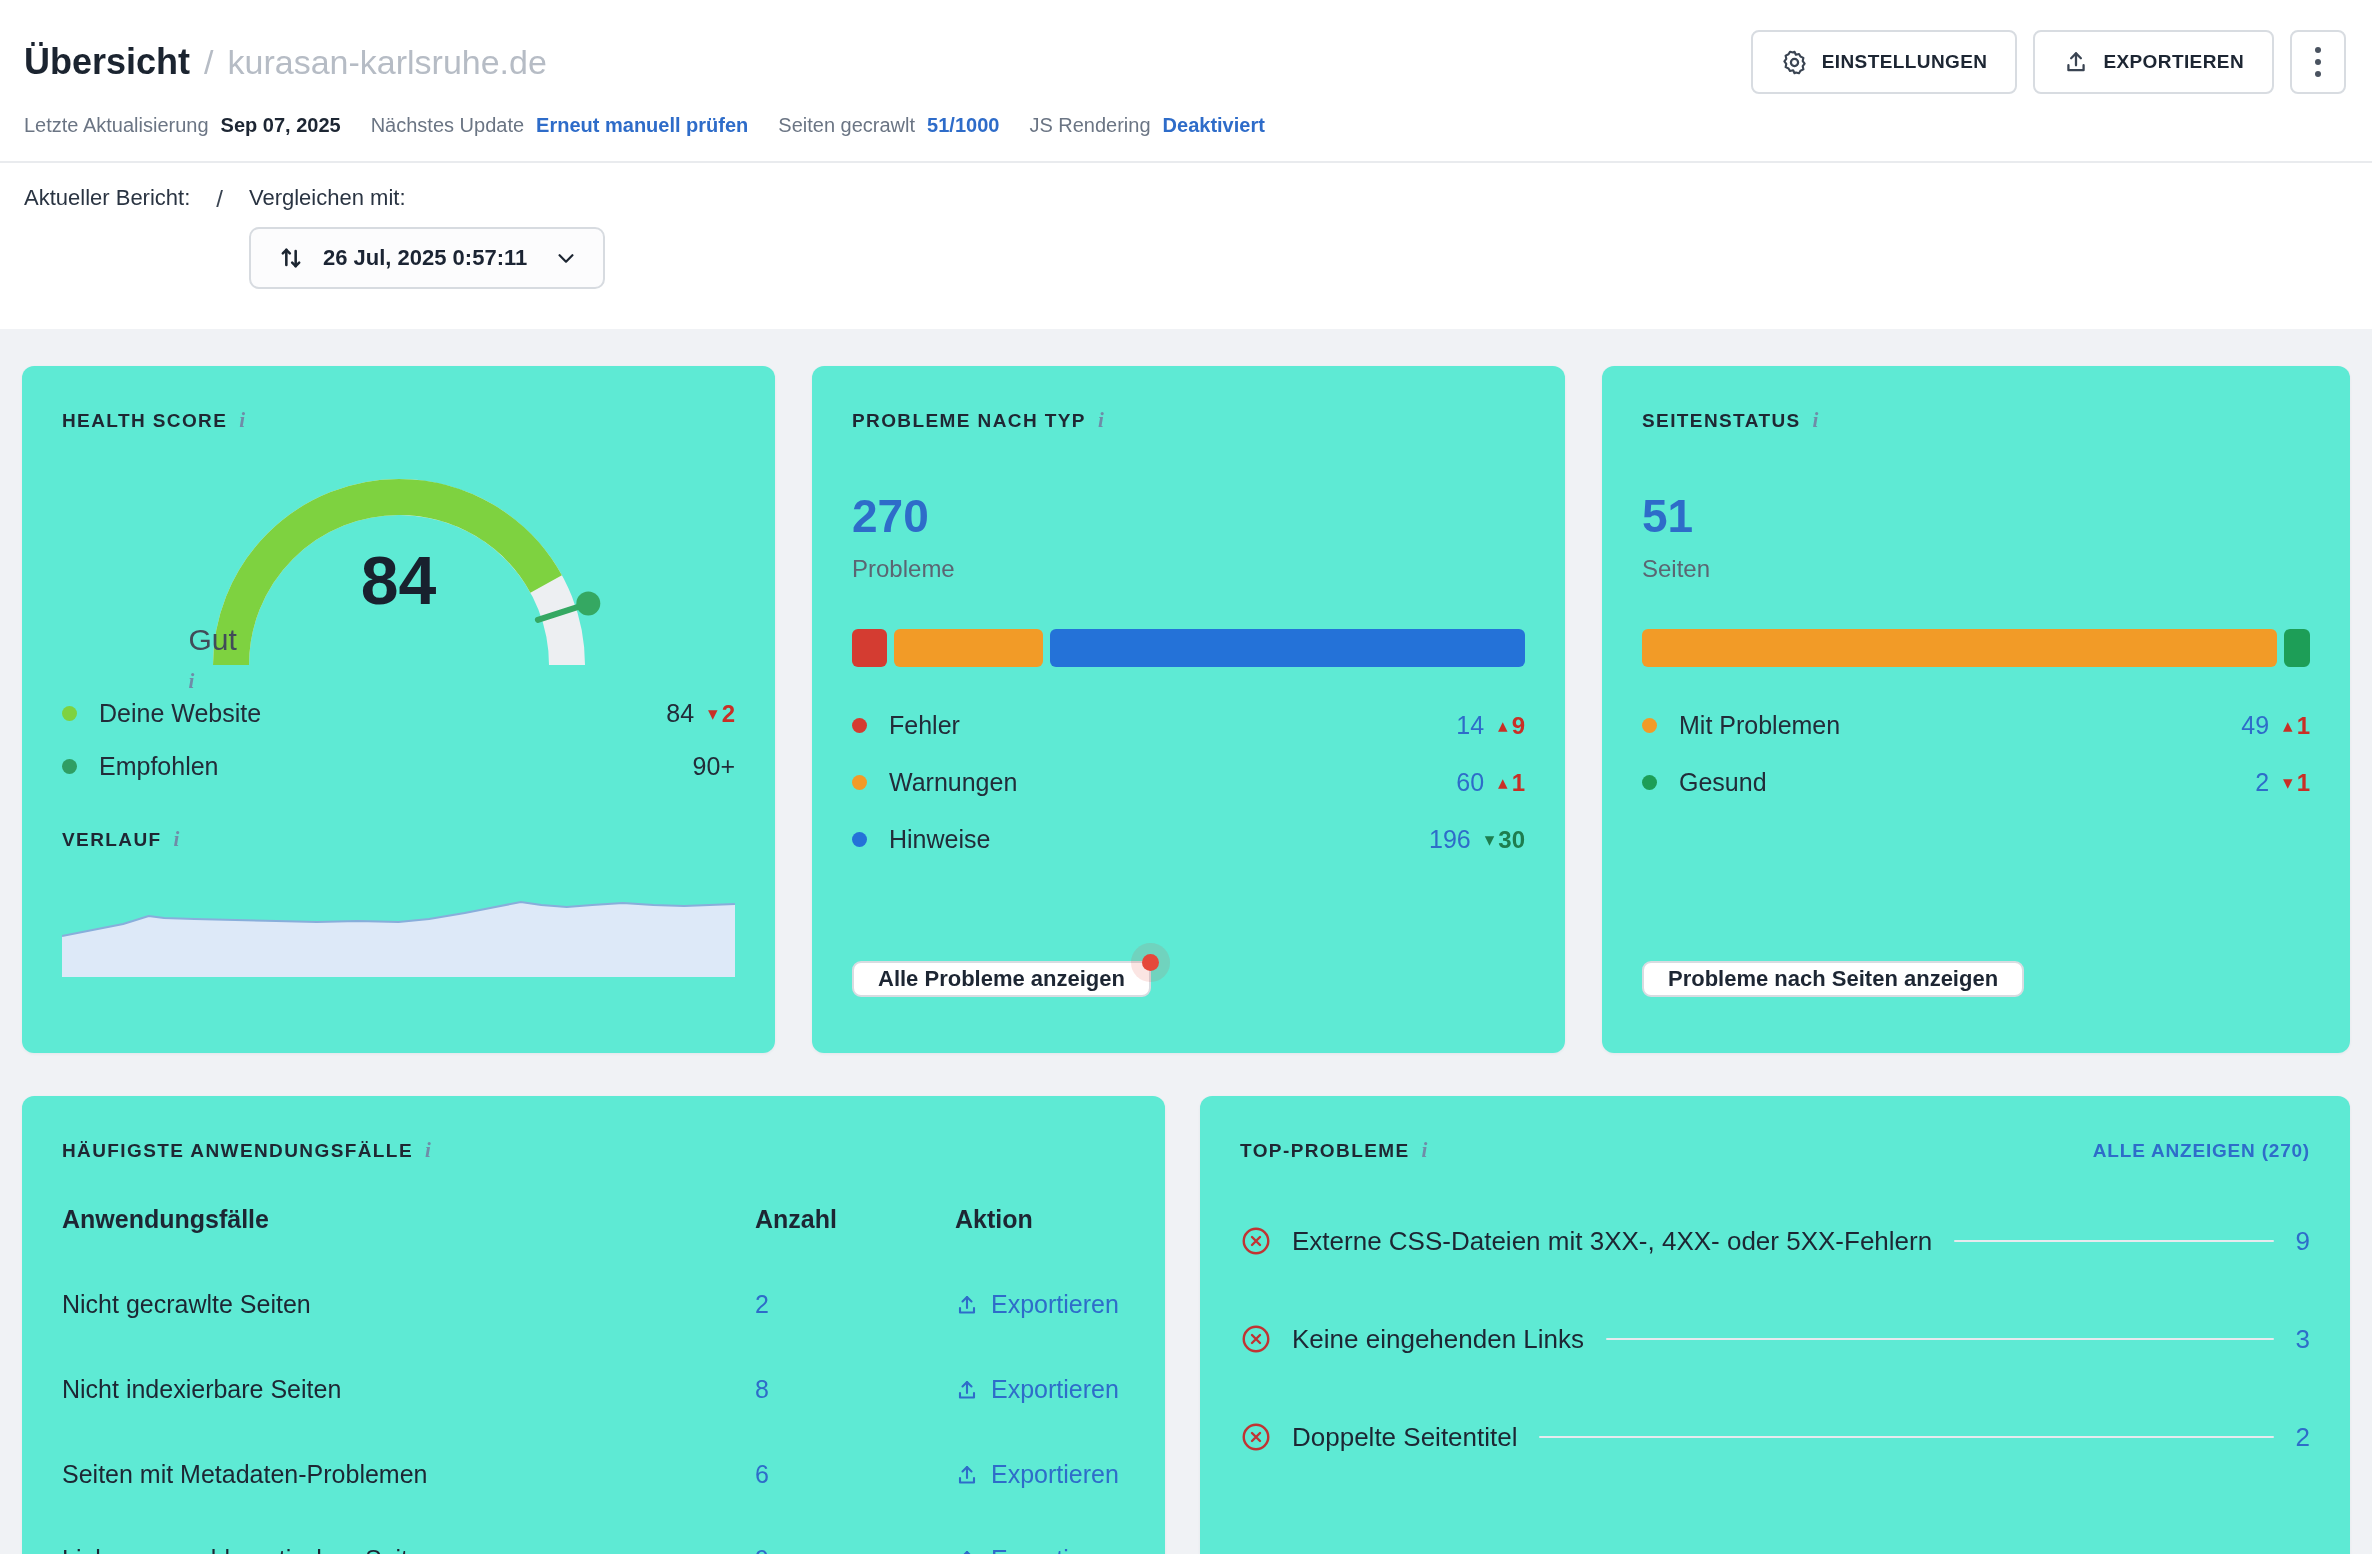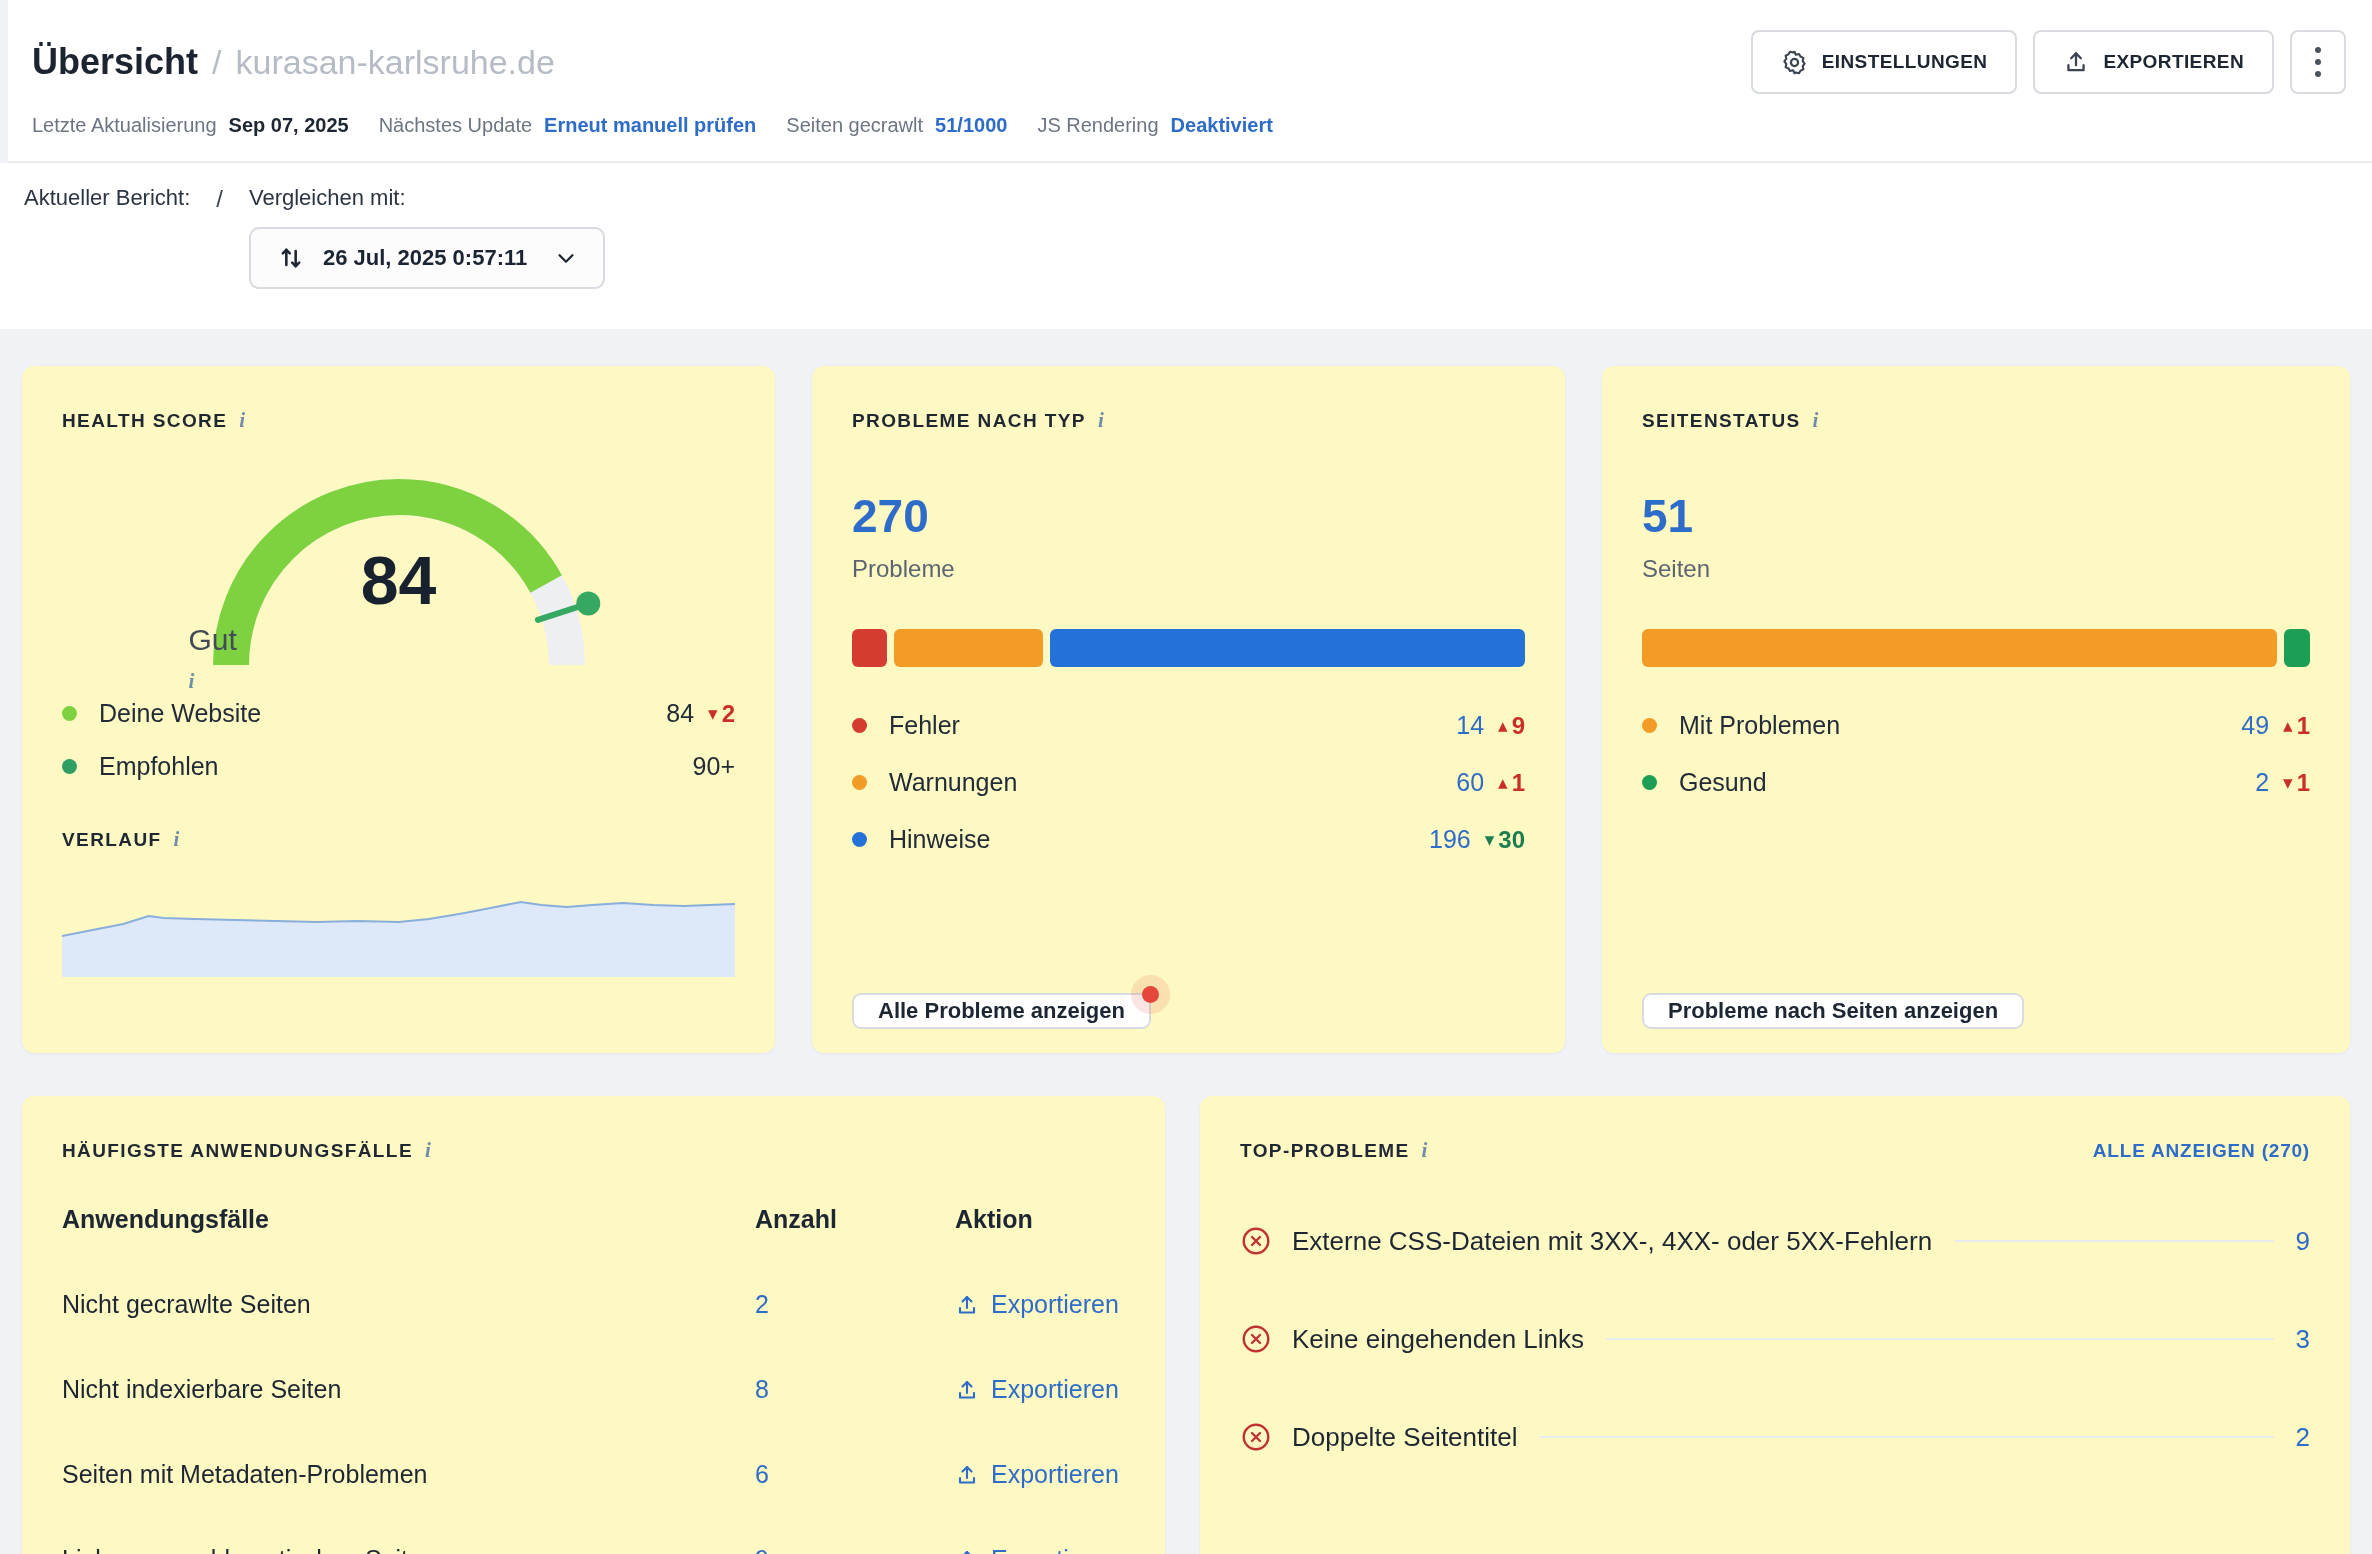--- a/index.html
+++ b/index.html
@@ -1,21 +1,21 @@
 <!DOCTYPE html>
 <html style="--accent-blue: #2a70d8; --link-blue: #2e6cc9; --error-red: #d43c31; --warning-orange: #f29b27; --notice-blue: #2472d8; --success-green: #1d9e57; --gauge-green: #7ed240; --threshold-green: #35a862; --delta-red: #c92f26; --delta-green: #1e7d4f;"><head>
 <meta charset="utf-8">
 <style>
   * { margin:0; padding:0; box-sizing:border-box; }
   html,body { background:#e9ebee; }
   body { font-family:"Liberation Sans","DejaVu Sans",sans-serif; color:#1d2633; }
   .page { width:2372px; height:1554px; background:#f0f2f5; overflow:hidden; position:relative; }
 
   
-  .header-area { background:#fff;margin-left:8px; }
+  .header-area { background:#fff; }
   .title-row { display:flex; align-items:center; justify-content:space-between; padding:30px 26px 0 24px; }
   .title-group { display:flex; align-items:baseline; gap:14px; }
   .page-title { font-size:36px; font-weight:700; color:#1b2430; }
   .title-sep, .project-domain { font-size:34px; font-weight:400; color:#b6bcc5; }
   .actions { display:flex; align-items:center; gap:16px; }
   .btn { display:flex; align-items:center; gap:14px; height:64px; padding:0 28px; border-radius:8px;
          font-size:19px; font-weight:700; letter-spacing:.4px; cursor:pointer; border:2px solid transparent; }
   .btn-primary { background:var(--accent-blue,#2a70d8); color:#fff; }
   .btn-outline { background:#fff; border-color:#d8dce1; color:#1d2633; }
   .btn-kebab { width:56px; justify-content:center; padding:0; }
@@ -32,21 +32,21 @@
   .report-group .report-label { font-size:22px; color:#2a3442; margin-bottom:16px; }
   .date-btn { display:flex; align-items:center; gap:18px; height:62px; padding:0 26px; background:#fcfcfd;
               border:2px solid #d7dbe0; border-radius:10px; font-size:22px; font-weight:700; color:#1b2433; cursor:pointer; }
   .report-slash { font-size:24px; color:#3a4452; padding-bottom:16px; }
 
   
   .content { padding:37px 22px 0; }
   .grid { display:grid; }
   .row1 { grid-template-columns:753px 753px 748px; gap:37px; }
   .row2 { grid-template-columns:1143px 1150px; gap:35px; margin-top:43px; }
-  .card { background:#fef9c3; border-radius:12px; box-shadow:0 1px 3px rgba(23,43,77,.06); padding:42px 40px 24px;
+  .card { background:#5eead4; border-radius:12px; box-shadow:0 1px 3px rgba(23,43,77,.06); padding:42px 40px 56px;
           display:flex; flex-direction:column; overflow:hidden; }
   .row1 .card { height:687px; }
   .row2 .card { height:640px; }
   .card-title-row { display:flex; align-items:center; gap:12px; }
   .card-title { font-size:19px; font-weight:700; letter-spacing:1.4px; color:#1f2733; }
   .info-icon { font-family:"Liberation Serif",serif; font-style:italic; font-weight:700; font-size:21px;
                color:#6f8ca8; cursor:pointer; }
   .info-icon::after { content:"i"; }
 
   .big-number { font-size:46px; font-weight:700; color:var(--link-blue,#2e6cc9); margin-top:56px; }

